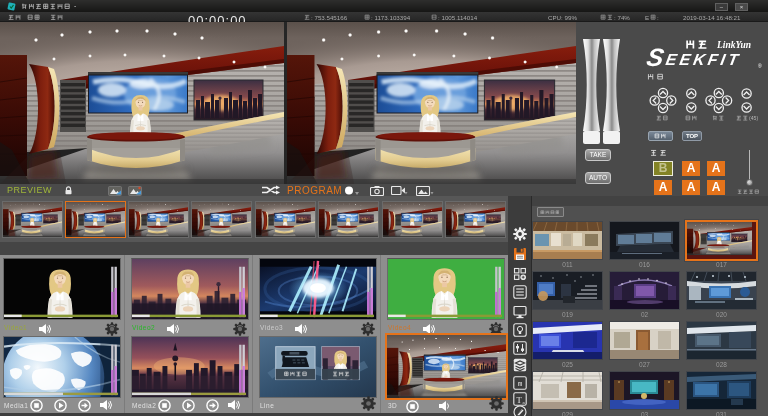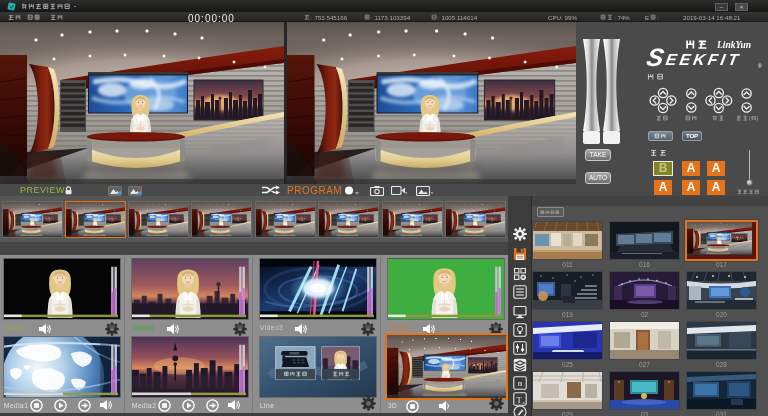--- a/index.html
+++ b/index.html
@@ -293,21 +293,21 @@
           <path transform="translate(0.0,0)" d="M1.8,1.8 L8.2,1.8 L8.2,8.4 L1.8,8.4 Z M1.8,5.1 L8.2,5.1"></path>
           <path transform="translate(11.0,0)" d="M1.8,1.8 L8.2,1.8 L8.2,8.4 L1.8,8.4 Z M5,1.8 L5,8.4 M1.8,5.1 L8.2,5.1"></path>
         </g>
       </svg>
 <svg class="abs" style="left:50px;top:2px" width="13.2" height="6.3" viewBox="0 0 21.0 10">
         <g stroke="#c2c2c2" stroke-width="1.05" fill="none">
           <path transform="translate(0.0,0)" d="M1.5,2 L8.5,2 M5,2 L5,8.8 M1.5,8.8 L8.5,8.8 M2.5,5.2 L7.5,5.2"></path>
           <path transform="translate(11.0,0)" d="M2,1.5 L2,9 M8,1.5 L8,9 M2,5 L8,5 M5,1.5 L5,5"></path>
         </g>
       </svg>
-<span class="abs" style="left:188px;top:0.5px;font-size:10px;color:#e8e8e8;letter-spacing:1px;">00:00:00</span>
+<span class="abs" style="left:188px;top:0.5px;font-size:13px;color:#e8e8e8;letter-spacing:1px;">00:00:00</span>
 <svg class="abs" style="left:304px;top:2.3px" width="6.2" height="6.2" viewBox="0 0 10.0 10">
         <g stroke="#aaa" stroke-width="1.0" fill="none">
           <path transform="translate(0.0,0)" d="M1.5,2.2 L8.5,2.2 M2.2,5 L7.8,5 M1.2,8.6 L8.8,8.6 M5,2.2 L3.2,8.6"></path>
         </g>
       </svg>
       <span class="stat abs" style="left:311px;">: 753.545166</span>
       <svg class="abs" style="left:364px;top:2.3px" width="6.2" height="6.2" viewBox="0 0 10.0 10">
         <g stroke="#aaa" stroke-width="1.0" fill="none">
           <path transform="translate(0.0,0)" d="M1.8,1.8 L8.2,1.8 L8.2,8.4 L1.8,8.4 Z M5,1.8 L5,8.4 M1.8,5.1 L8.2,5.1"></path>
         </g>
@@ -471,21 +471,21 @@
 <svg class="abs" style="left:161px;top:166.5px" width="22.4" height="5.2" viewBox="0 0 43.0 10">
         <g stroke="#c0c0c0" stroke-width="1.0" fill="none">
           <path transform="translate(0.0,0)" d="M1.5,2 L8.5,2 M5,2 L5,8.8 M1.5,8.8 L8.5,8.8 M2.5,5.2 L7.5,5.2"></path>
           <path transform="translate(11.0,0)" d="M1.5,2.2 L8.5,2.2 M2.2,5 L7.8,5 M1.2,8.6 L8.8,8.6 M5,2.2 L3.2,8.6"></path>
           <path transform="translate(22.0,0)" d="M1.5,2 L8.5,2 M5,2 L5,8.8 M1.5,8.8 L8.5,8.8 M2.5,5.2 L7.5,5.2"></path>
           <path transform="translate(33.0,0)" d="M1.8,1.8 L8.2,1.8 L8.2,8.4 L1.8,8.4 Z M1.8,5.1 L8.2,5.1"></path>
         </g>
       </svg>
 </div>
 <div id="statusrow" class="abs">
-<span class="abs" style="left:20px;top:1px;font-size:9px;color:#a0b63a;letter-spacing:0.5px;">PREVIEW</span>
+<span class="abs" style="left:7px;top:1px;font-size:9px;color:#a0b63a;letter-spacing:0.5px;">PREVIEW</span>
 <svg class="abs" style="left:64px;top:2px" width="9" height="9" viewBox="0 0 9 9">
         <path d="M2.5,4 L2.5,2.8 A2,2 0 0 1 6.5,2.8 L6.5,4" stroke="#e8e8e8" stroke-width="1.2" fill="none"></path>
         <rect x="1.5" y="4" width="6" height="4.2" rx="0.8" fill="#e8e8e8"></rect>
       </svg>
 <svg class="abs" style="left:108px;top:1.5px" width="14" height="10" viewBox="0 0 14 10">
         <rect x="0.5" y="0.5" width="13" height="9" rx="1" fill="#62625e" stroke="#888" stroke-width="0.6"></rect>
         <path d="M2,8 L5.5,3 L8,6.5 L9.5,5 L12,8 Z" fill="#e8e8e8"></path>
         <path d="M8,8.5 L13,8.5 L13,4.5 Z" fill="#4a9ad8"></path>
       </svg>
 <svg class="abs" style="left:128px;top:1.5px" width="14" height="10" viewBox="0 0 14 10">

